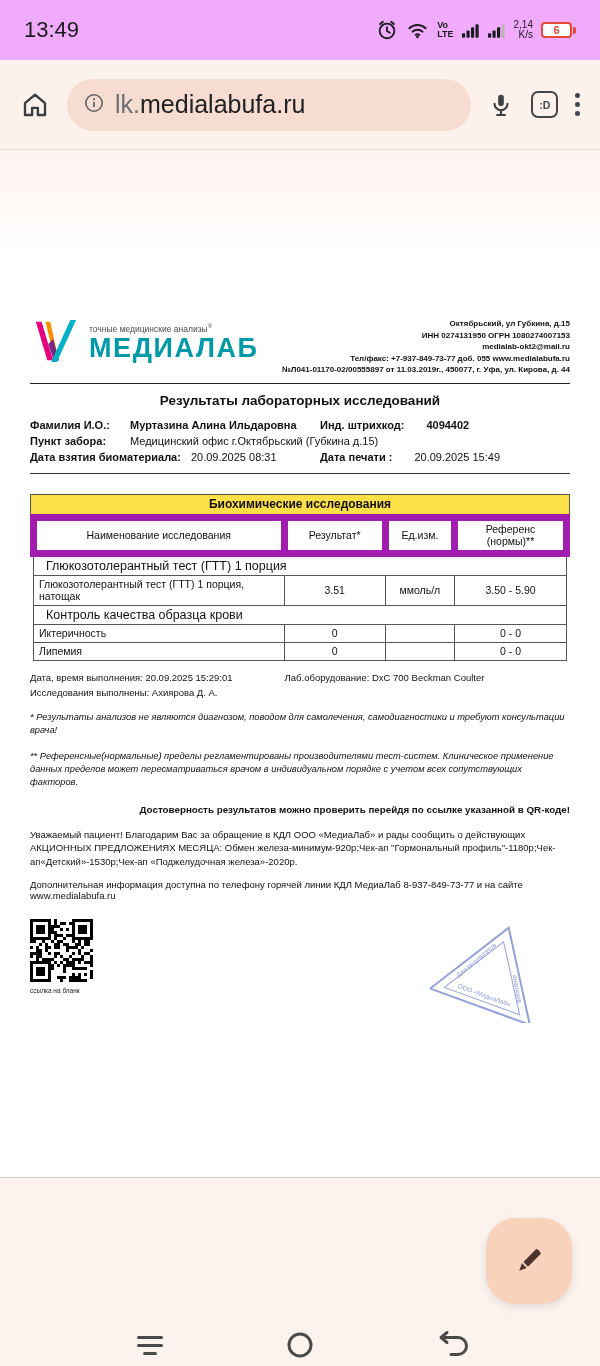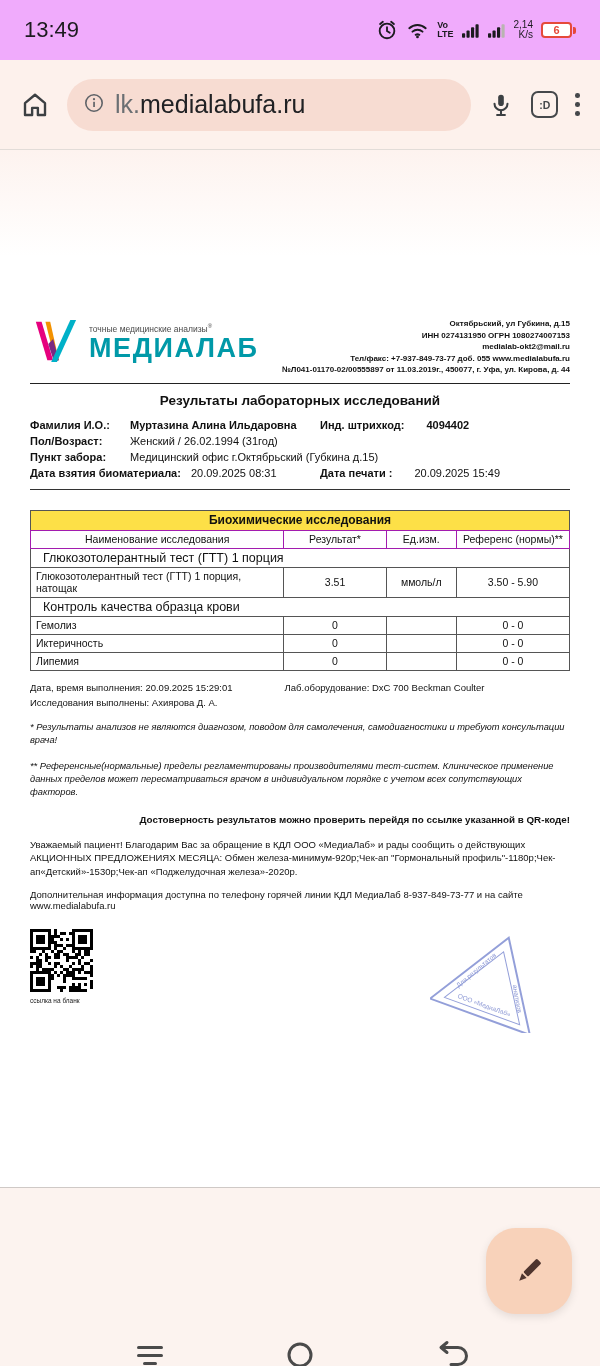--- a/index.html
+++ b/index.html
@@ -44,21 +44,21 @@
   .pi { font-size:11px; border-bottom:1.2px solid #333; padding-bottom:6px; margin-bottom:20px; }
   .pi-row { display:flex; align-items:baseline; margin-bottom:4px; }
   .pi-label { font-weight:700; margin-right:10px; }
   .pi-label.w { display:inline-block; min-width:90px; }
   .pi-value.b { font-weight:700; }
   .pi-right { margin-left:auto; width:250px; display:flex; align-items:baseline; gap:22px; }
   .pi-right .pi-label { margin-right:0; }
 
   .tbl-title { background:#fde047; border:1px solid #555; border-bottom:none; text-align:center; font-weight:700; font-size:12px; padding:2.5px 0; }
   table { width:100%; border-collapse:collapse; font-size:10.5px; }
-  th { border:1px solid #a21caf; font-weight:400; padding:2.5px 4px; }
+  th { border:7px solid #a21caf; font-weight:400; padding:2.5px 4px; }
   td { border:1px solid #555; padding:2.5px 5px; }
   .group-cell { font-size:12.5px; padding:2px 12px; }
   .cell-center { text-align:center; }
 
   .meta-row { display:flex; gap:52px; font-size:9.5px; margin-top:11px; }
   .performed { font-size:9.5px; margin-top:4px; }
   .disclaimer { font-style:italic; font-size:9.3px; margin-top:13px; line-height:1.4; }
   .qr-note { text-align:right; font-size:9.8px; font-weight:700; margin-top:15px; }
   .promo { font-size:9.5px; margin-top:13px; line-height:1.4; }
   .extra-info { font-size:9.5px; margin-top:11px; }
@@ -194,24 +194,20 @@
   <div class="doc-title">Результаты лабораторных исследований</div>
 
   <div class="pi">
     <div class="pi-row">
       <span class="pi-label w">Фамилия И.О.:</span>
       <span class="pi-value b">Муртазина Алина Ильдаровна</span>
       <span class="pi-right">
         <span class="pi-label">Инд. штрихкод:</span>
         <span class="pi-value b">4094402</span>
       </span>
-    </div>
-    <div class="pi-row">
-      <span class="pi-label w">Пол/Возраст:</span>
-      <span class="pi-value">Женский / 26.02.1994 (31год)</span>
     </div>
     <div class="pi-row">
       <span class="pi-label w">Пункт забора:</span>
       <span class="pi-value">Медицинский офис г.Октябрьский (Губкина д.15)</span>
     </div>
     <div class="pi-row">
       <span class="pi-label">Дата взятия биоматериала:</span>
       <span class="pi-value">20.09.2025 08:31</span>
       <span class="pi-right">
         <span class="pi-label">Дата печати :</span>
@@ -241,26 +237,20 @@
           <td colspan="4" class="group-cell">Глюкозотолерантный тест (ГТТ) 1 порция</td>
         </tr>
         <tr>
           <td>Глюкозотолерантный тест (ГТТ) 1 порция, натощак</td>
           <td class="cell-center">3.51</td>
           <td class="cell-center">ммоль/л</td>
           <td class="cell-center">3.50 - 5.90</td>
         </tr>
         <tr>
           <td colspan="4" class="group-cell">Контроль качества образца крови</td>
-        </tr>
-        <tr>
-          <td>Гемолиз</td>
-          <td class="cell-center">0</td>
-          <td class="cell-center"></td>
-          <td class="cell-center">0 - 0</td>
         </tr>
         <tr>
           <td>Иктеричность</td>
           <td class="cell-center">0</td>
           <td class="cell-center"></td>
           <td class="cell-center">0 - 0</td>
         </tr>
         <tr>
           <td>Липемия</td>
           <td class="cell-center">0</td>

